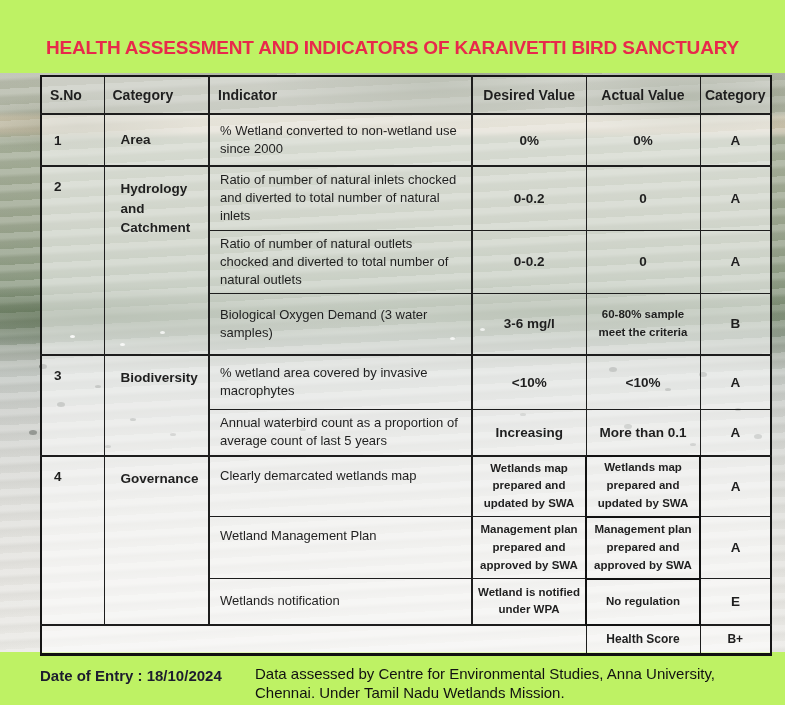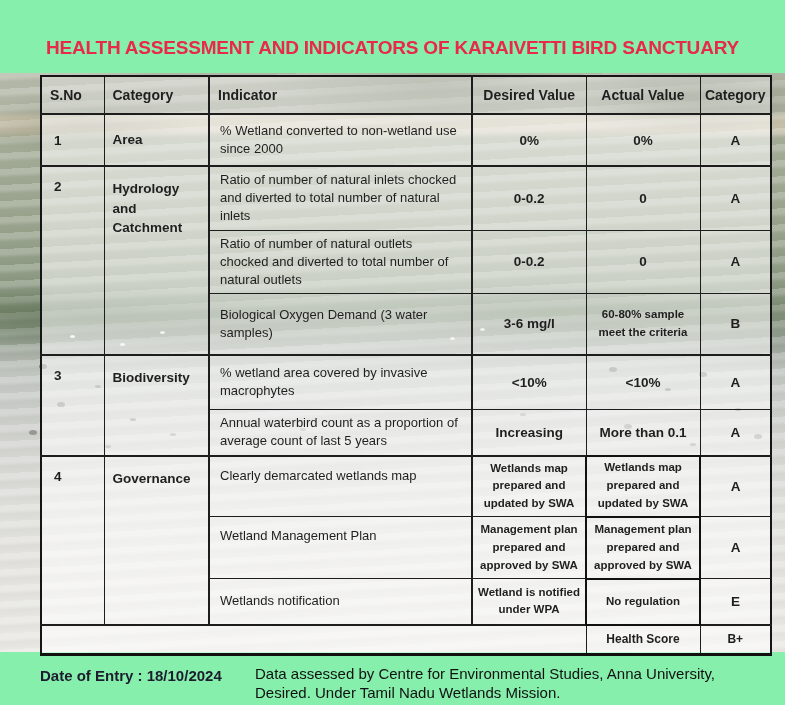--- a/index.html
+++ b/index.html
@@ -1,21 +1,21 @@
 <!DOCTYPE html>
 <html><head>
 <meta charset="utf-8">
 <style>
   * { margin: 0; padding: 0; box-sizing: border-box; }
   html, body { background: #ffffff; }
   .page {
     position: relative;
     width: 785px;
     height: 705px;
-    background: #86efac;
+    background: #bef264;
     overflow: hidden;
     font-family: "Liberation Sans", "DejaVu Sans", sans-serif;
   }
 
   
   .photo {
     position: absolute;
     left: 0; top: 73px;
     width: 785px; height: 579px;
     background-image:
@@ -118,21 +118,21 @@
   }
   th.c { text-align: center; padding: 2px 2px; }
 
   td.sno {
     font-size: 13.5px; font-weight: 600;
     text-align: left; padding: 2px 2px 2px 12px;
     vertical-align: middle;
   }
   td.feature {
     font-size: 13.5px; font-weight: 600;
-    padding: 2px 6px 2px 8px;
+    padding: 2px 6px 2px 16px;
     vertical-align: middle;
     line-height: 1.45;
   }
   td.v-top { vertical-align: top; padding-top: 12px; }
   td.indicator {
     font-size: 13px; font-weight: 500;
     padding: 4px 10px;
     line-height: 1.4;
     vertical-align: middle;
   }
@@ -285,15 +285,15 @@
 
     <tr class="health-row">
       <td colspan="4"></td>
       <td class="health-label">Health Score</td>
       <td class="health-val">B+</td>
     </tr>
   </tbody>
     </table>
 
   <div class="footer-date">Date of Entry : 18/10/2024</div>
-  <div class="footer-credit">Data assessed by Centre for Environmental Studies, Anna University, Desired. Under Tamil Nadu Wetlands Mission.</div>
+  <div class="footer-credit">Data assessed by Centre for Environmental Studies, Anna University, Chennai. Under Tamil Nadu Wetlands Mission.</div>
 
 </div>
 
 </body></html>

